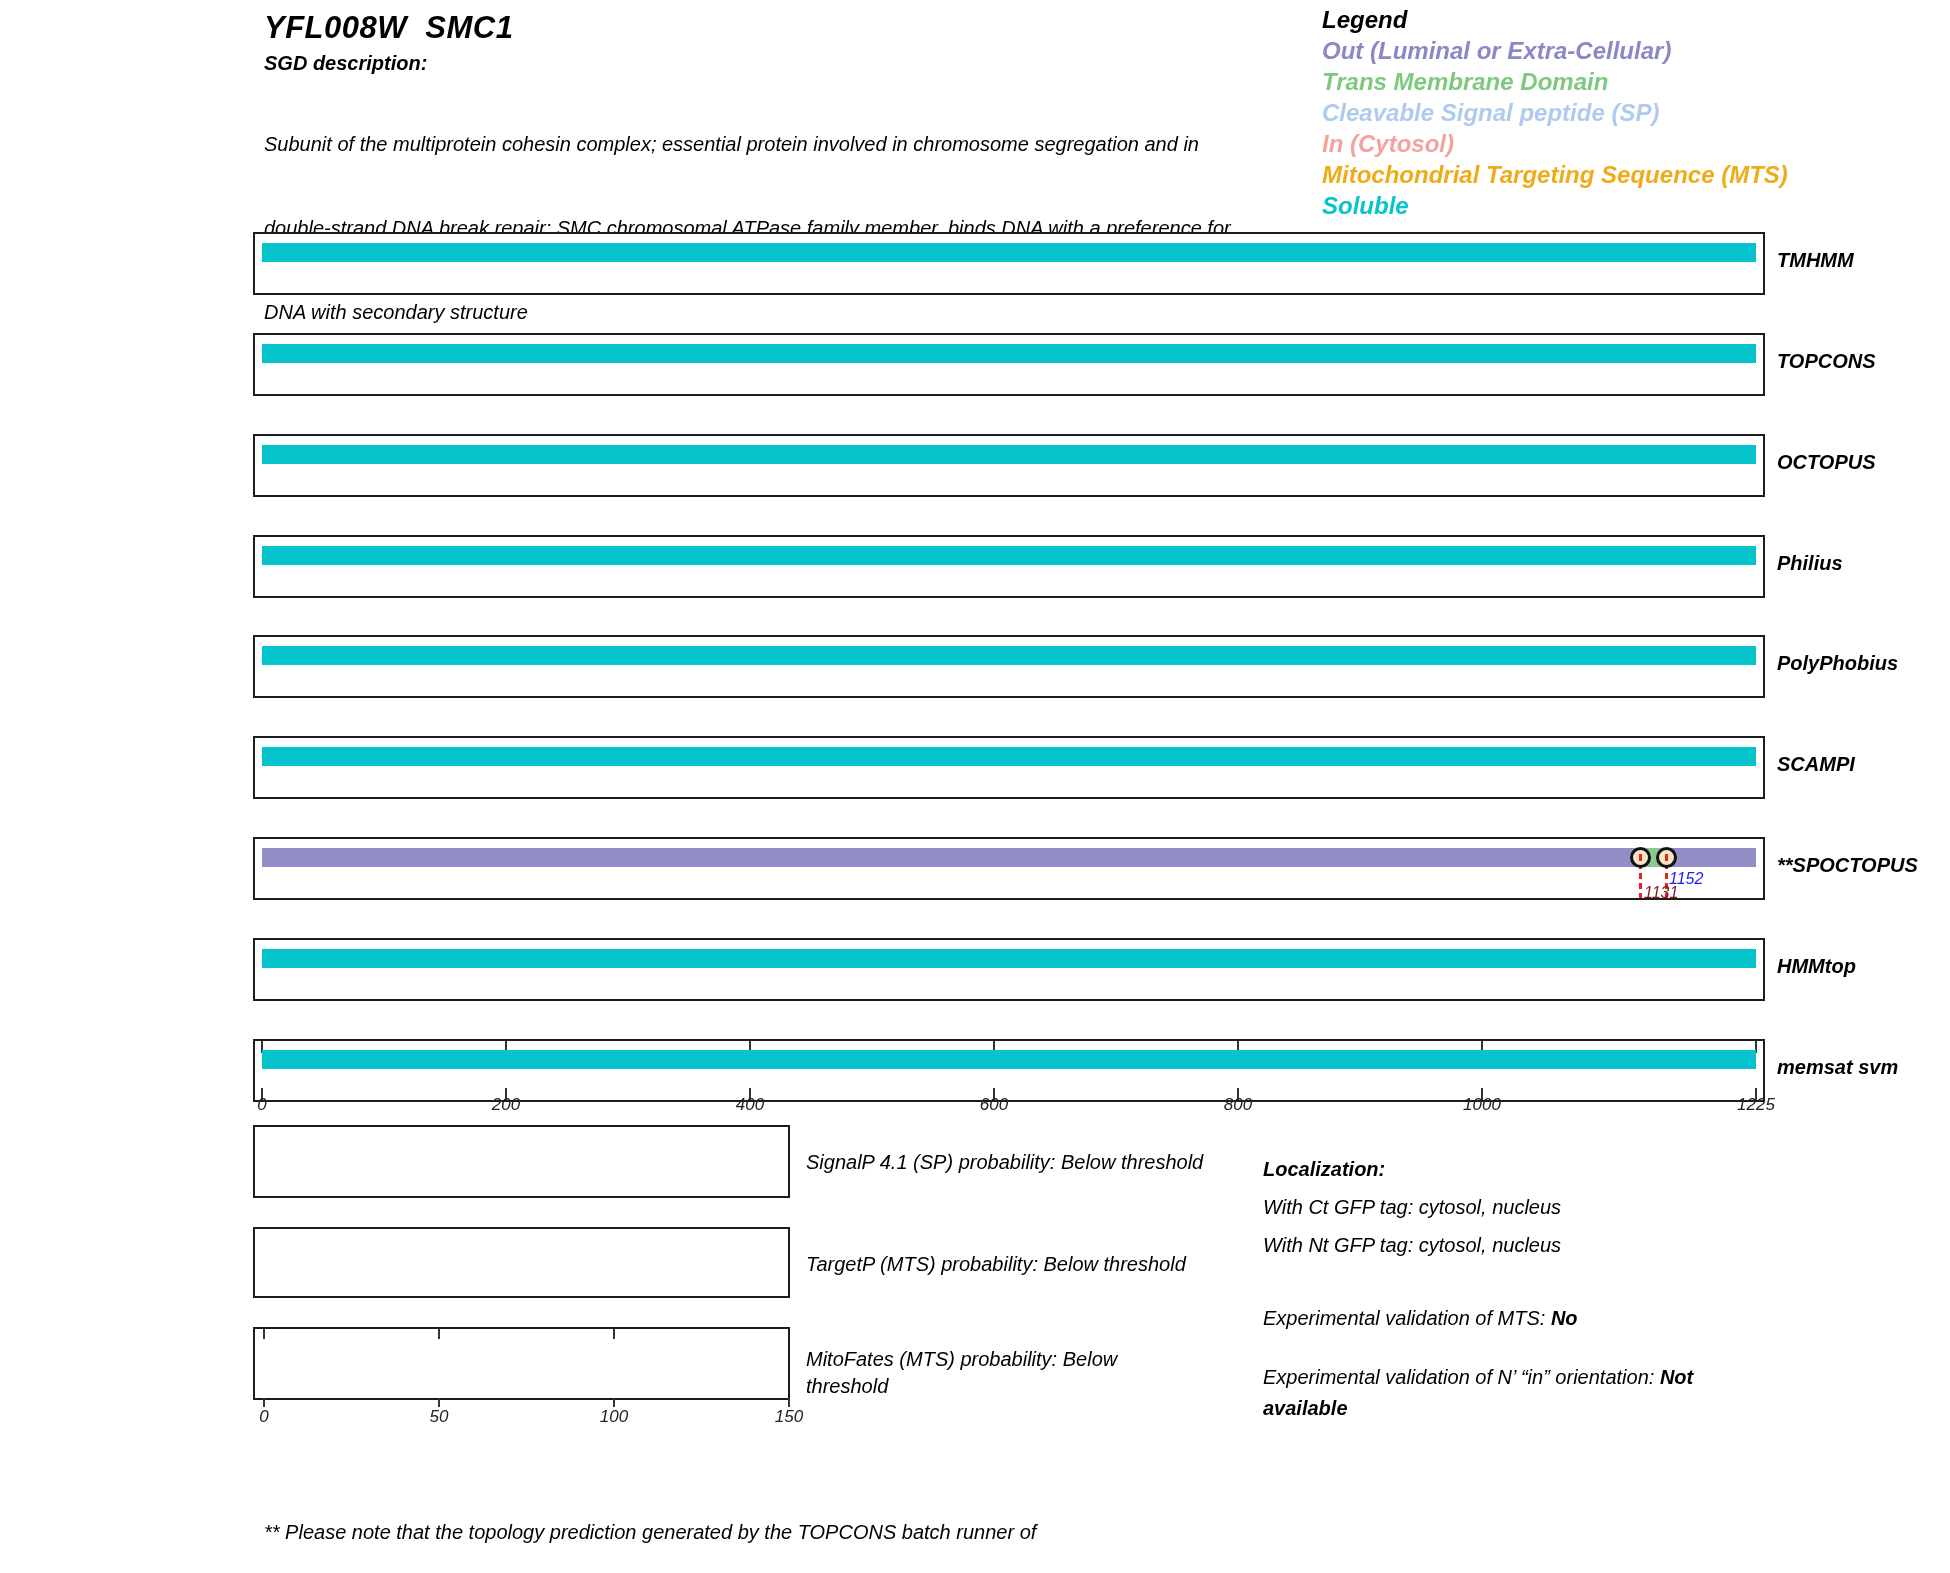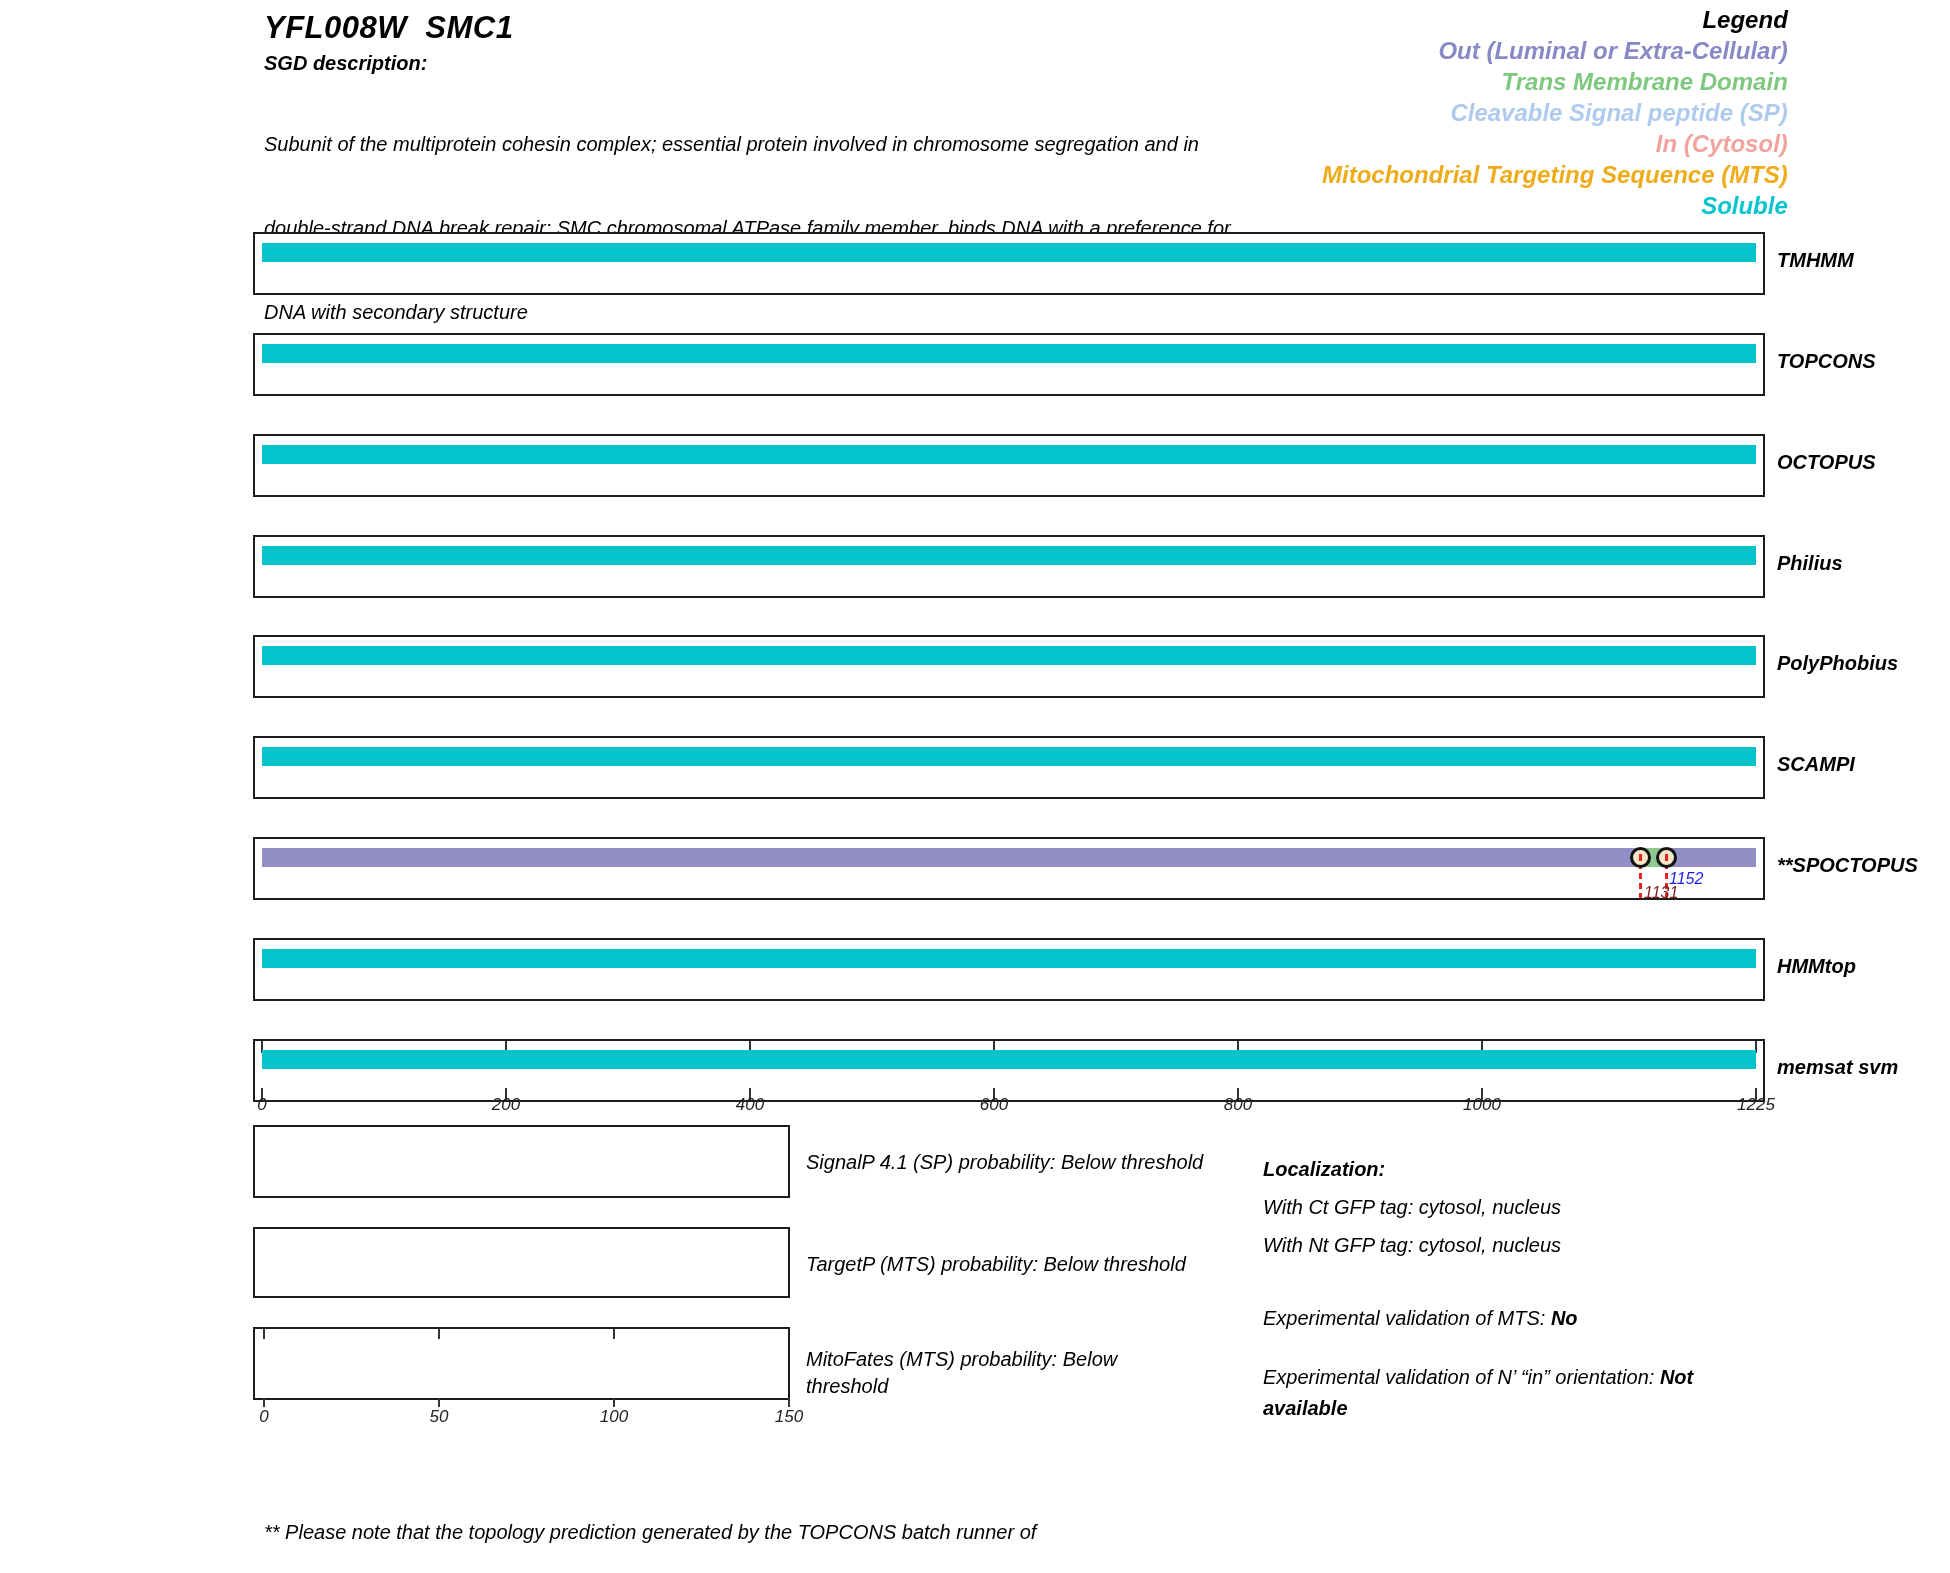--- a/index.html
+++ b/index.html
@@ -7,21 +7,21 @@
   .page{position:relative;width:1950px;height:1573px;background:#fff;overflow:hidden;font-style:italic;}
   .abs{position:absolute;}
 
   
   .title{left:264px;top:10px;font-size:31px;font-weight:bold;white-space:pre;letter-spacing:0.5px;}
   .sgd-head{left:264px;top:52px;font-size:20px;font-weight:bold;}
   .desc{left:264px;top:74px;font-size:20px;line-height:28px;white-space:pre;}
 
   
   .legend{left:1322px;top:4px;font-size:24px;font-weight:bold;line-height:31px;}
-  .legend div{white-space:nowrap;text-align:right;}
+  .legend div{white-space:nowrap;}
   .legend .lg-head{color:#000;}
 
   
   .track{left:0;width:1950px;height:63px;margin-top:12px;}
   .track-box{position:absolute;left:253px;top:0;width:1512px;height:63px;border:2px solid #1c1c1c;box-sizing:border-box;background:#fff;}
   .bar{position:absolute;left:7px;top:9px;width:1494px;height:19px;background:#06c4cc;}
   .bar.out{background:#918fc5;}
   .tm-seg{position:absolute;left:1386px;top:9px;width:26px;height:19px;background:#8cc88c;z-index:1;}
   .track-label{position:absolute;left:1777px;top:17px;font-size:20px;font-weight:bold;white-space:nowrap;}
 
@@ -62,21 +62,21 @@
   <div class="abs title">YFL008W  SMC1</div>
   <div class="abs sgd-head">SGD description:</div>
   <div class="abs desc">
     <div>Subunit of the multiprotein cohesin complex; essential protein involved in chromosome segregation and in</div>
     <div>double-strand DNA break repair; SMC chromosomal ATPase family member, binds DNA with a preference for</div>
     <div>DNA with secondary structure</div>
   </div>
 
   <div class="abs legend">
     <div class="lg-head">Legend</div>
-    <div style="color: rgb(138, 136, 198); margin-left: 25px;">Out (Luminal or Extra-Cellular)</div>
+    <div style="color: rgb(138, 136, 198);">Out (Luminal or Extra-Cellular)</div>
     <div style="color: rgb(127, 200, 127);">Trans Membrane Domain</div>
     <div style="color: rgb(174, 203, 238);">Cleavable Signal peptide (SP)</div>
     <div style="color: rgb(242, 163, 158);">In (Cytosol)</div>
     <div style="color: rgb(239, 172, 26);">Mitochondrial Targeting Sequence (MTS)</div>
     <div style="color: rgb(8, 196, 204);">Soluble</div>
   </div>
 
   <div class="abs track" style="top:220px">
     <div class="track-box">
       <div class="bar" style="background: rgb(6, 196, 204);"></div>

